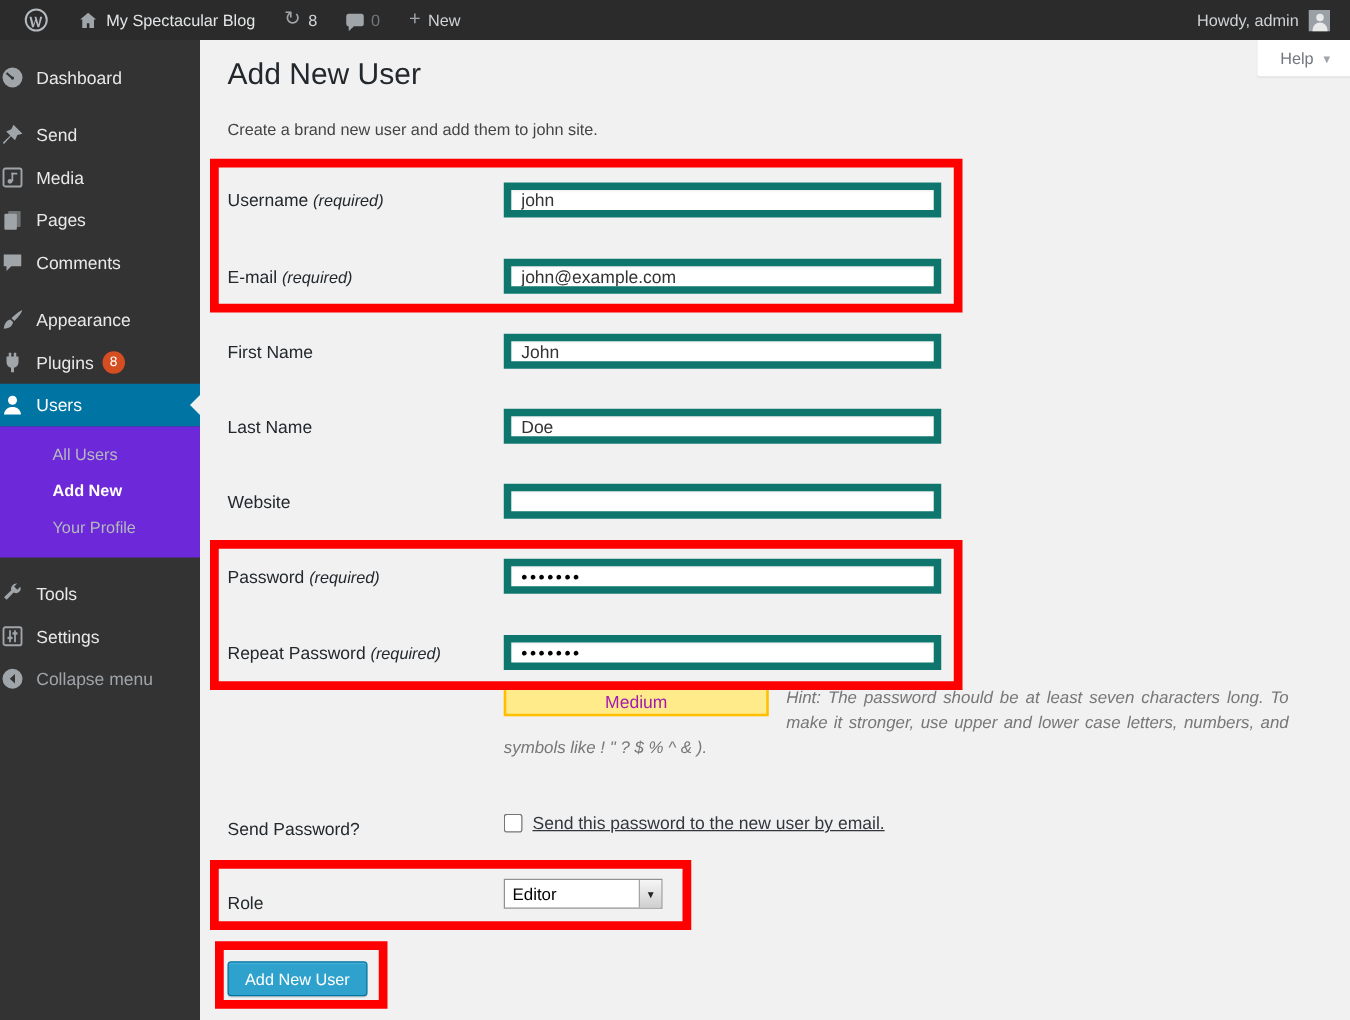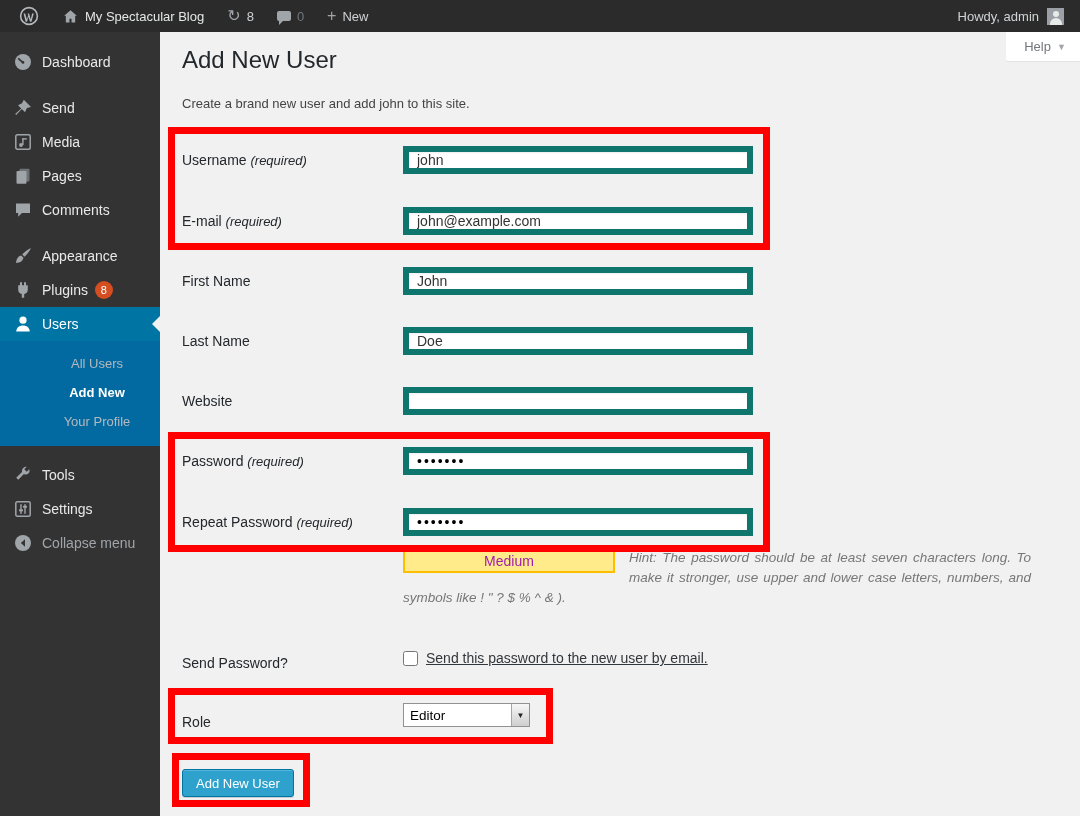--- a/index.html
+++ b/index.html
@@ -22,30 +22,30 @@
   .wp-logo-svg, .home-svg { display: block; }
   .bubble { position: relative; width: 14px; height: 10px; background: #a0a5aa; border-radius: 2px; display: inline-block; }
   .bubble::after { content: ""; position: absolute; left: 2px; bottom: -4px; border: 4px solid transparent; border-top-color: #a0a5aa; border-left-color: #a0a5aa; border-width: 3px; }
   .ab-right { display: flex; align-items: center; gap: 8px; height: 32px; padding: 0 4px; cursor: pointer; }
   .avatar { width: 17px; height: 17px; background: #9aa0a5; position: relative; overflow: hidden; display: inline-block; }
   .avatar::before { content: ""; position: absolute; top: 3px; left: 5.5px; width: 6px; height: 6px; border-radius: 50%; background: #e8eaea; }
   .avatar::after { content: ""; position: absolute; top: 10px; left: 2.5px; width: 12px; height: 9px; border-radius: 6px 6px 0 0; background: #e8eaea; }
   
   .sidebar { position: absolute; top: 32px; left: 0; width: 160px; bottom: 0; background: #333; z-index: 40; }
   .menu { padding-top: 13px; }
-  .menu-item { display: flex; align-items: center; height: 34px; padding-left: 13px; cursor: pointer; position: relative; }
+  .menu-item { display: flex; align-items: center; height: 34px; cursor: pointer; position: relative; }
   .menu-item .micon { width: 20px; height: 20px; margin-right: 9px; color: #a0a5aa; flex: none; }
   .menu-item .mlabel { color: #e9e9e9; font-size: 14px; }
   .gap-sm { margin-top: 12px; }
   .menu-item.active { background: #0074a2; }
   .menu-item.active .micon { color: #fff; }
   .menu-item.active .mlabel { color: #fff; }
   .current-arrow { position: absolute; right: 0; top: 50%; margin-top: -8px; width: 0; height: 0; border: 8px solid transparent; border-right-color: #f1f1f1; }
   .badge { background: #d54e21; color: #fff; border-radius: 50%; min-width: 18px; height: 18px; line-height: 18px; font-size: 11px; text-align: center; margin-left: 7px; padding: 0 2px; }
-  .submenu { background: #0369a1; padding: 8px 0 10px; text-align: center; }
+  .submenu { background: #6d28d9; padding: 8px 0 10px; }
   .submenu-item { padding: 7px 8px 7px 42px; font-size: 13px; color: #b4b9be; cursor: pointer; }
   .submenu-item.current { color: #fff; font-weight: bold; }
   .menu-item.dim .mlabel { color: #a0a5aa; }
   
   .content { position: absolute; left: 160px; top: 32px; width: 920px; bottom: 0; background: #f1f1f1; }
   .help-btn { position: absolute; left: 846px; top: 0; width: 78px; height: 29px; background: #fff; color: #72777c; font-size: 13px; display: flex; align-items: center; justify-content: center; gap: 6px; cursor: pointer; border-radius: 0 0 2px 2px; box-shadow: 0 1px 1px rgba(0,0,0,.06); }
   .help-caret { font-size: 9px; color: #a0a5aa; }
   .page-title { position: absolute; left: 22px; top: 14px; font-size: 24px; font-weight: 400; color: #23282d; }
   .page-subtitle { position: absolute; left: 22px; top: 64px; font-size: 13px; color: #444; }
   .flabel { position: absolute; left: 22px; width: 210px; font-size: 14px; color: #23282d; }
@@ -192,21 +192,21 @@
     </div>
   </div>
 </div>
 
 <div class="content">
   <div class="help-btn">
     <span>Help</span>
     <span class="help-caret">▼</span>
   </div>
   <h1 class="page-title">Add New User</h1>
-  <p class="page-subtitle">Create a brand new user and add john to this site.</p>
+  <p class="page-subtitle">Create a brand new user and add them to john site.</p>
 
   <div class="flabel" style="top:120px">
     <span>Username</span> <span class="req">(required)</span>
   </div>
   <input class="tinput" style="top: 114px;" type="text" value="john">
 
   <div class="flabel" style="top:181px">
     <span>E-mail</span> <span class="req">(required)</span>
   </div>
   <input class="tinput" style="top: 175px;" type="text" value="john@example.com">

